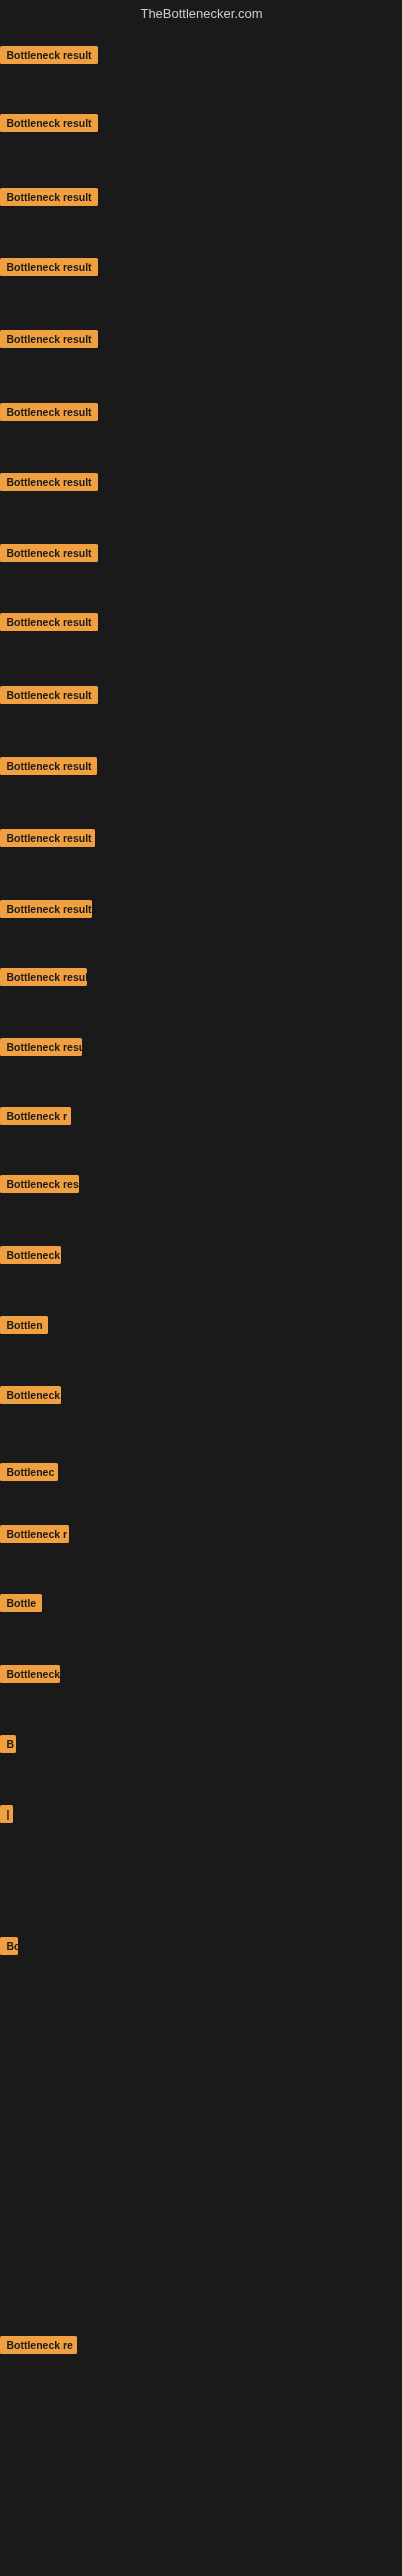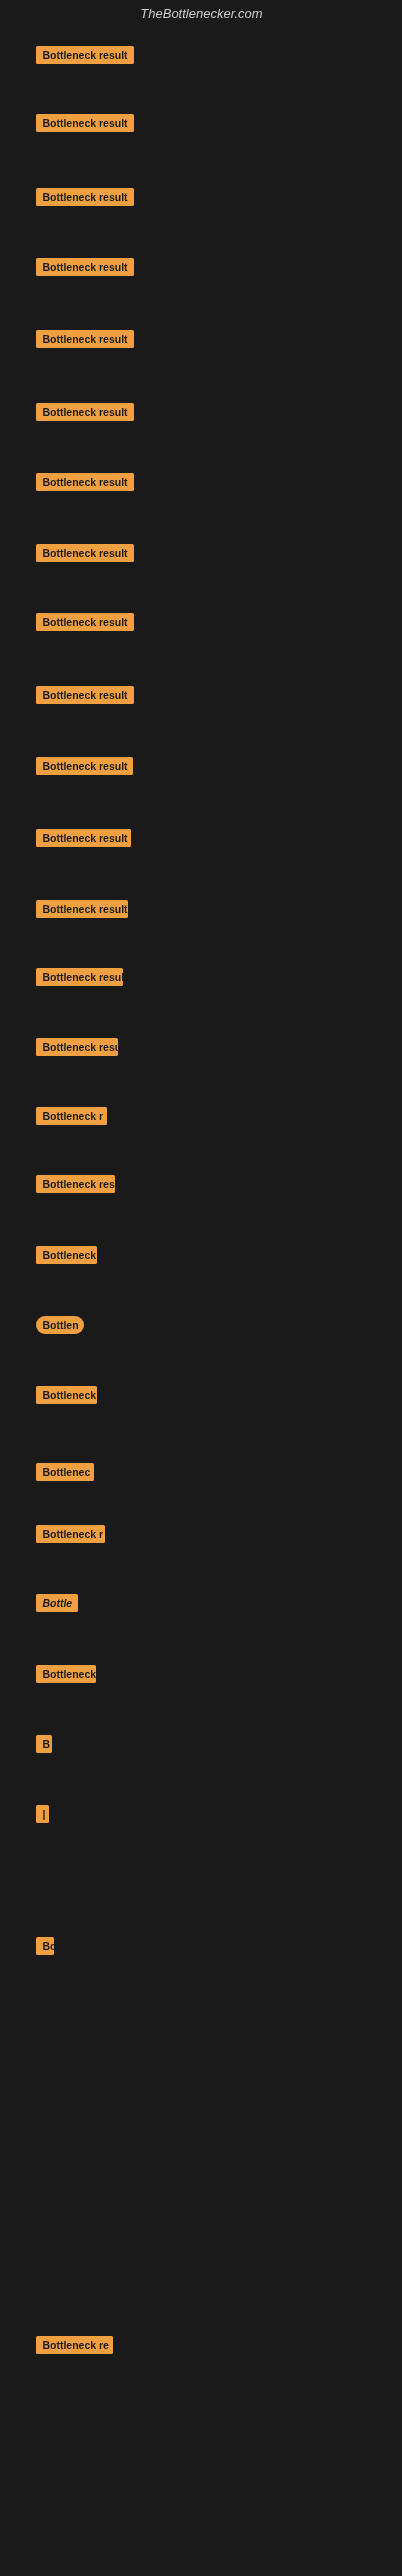--- a/index.html
+++ b/index.html
@@ -15,27 +15,25 @@
       font-family: Arial, sans-serif;
       position: relative;
     }
 
     .site-title {
       text-align: center;
       color: #cccccc;
       font-size: 13px;
       padding: 6.4px 0;
       background-color: #1a1a1a;
-      font-style: italic;
     }
 
     .bottleneck-item {
       position: absolute;
       left: 0;
-      padding-left: 36px;
     }
 
     .bottleneck-badge {
       background-color: #f0a040;
       color: #1a1a1a;
       font-size: 10.5px;
       font-weight: bold;
       padding: 3.2px 6.4px;
       display: inline-block;
       border-radius: 1.6px;
@@ -59,23 +57,23 @@
 <div class="bottleneck-item" style="top: 613px;"><span class="bottleneck-badge" style="max-width: 98px;">Bottleneck result</span></div>
 <div class="bottleneck-item" style="top: 686px;"><span class="bottleneck-badge" style="max-width: 98px;">Bottleneck result</span></div>
 <div class="bottleneck-item" style="top: 757px;"><span class="bottleneck-badge" style="max-width: 97px;">Bottleneck result</span></div>
 <div class="bottleneck-item" style="top: 829px;"><span class="bottleneck-badge" style="max-width: 95px;">Bottleneck result</span></div>
 <div class="bottleneck-item" style="top: 900px;"><span class="bottleneck-badge" style="max-width: 92px;">Bottleneck result</span></div>
 <div class="bottleneck-item" style="top: 968px;"><span class="bottleneck-badge" style="max-width: 87px;">Bottleneck result</span></div>
 <div class="bottleneck-item" style="top: 1038px;"><span class="bottleneck-badge" style="max-width: 82px;">Bottleneck resul</span></div>
 <div class="bottleneck-item" style="top: 1107px;"><span class="bottleneck-badge" style="max-width: 71px;">Bottleneck r</span></div>
 <div class="bottleneck-item" style="top: 1175px;"><span class="bottleneck-badge" style="max-width: 79px;">Bottleneck resu</span></div>
 <div class="bottleneck-item" style="top: 1246px;"><span class="bottleneck-badge" style="max-width: 61px;">Bottleneck</span></div>
-<div class="bottleneck-item" style="top: 1316px;"><span class="bottleneck-badge" style="max-width: 48px; border-radius: 9px;">Bottlen</span></div>
+<div class="bottleneck-item" style="top: 1316px;"><span class="bottleneck-badge" style="max-width: 48px;">Bottlen</span></div>
 <div class="bottleneck-item" style="top: 1386px;"><span class="bottleneck-badge" style="max-width: 61px;">Bottleneck</span></div>
 <div class="bottleneck-item" style="top: 1455px; margin-top: 8px;"><span class="bottleneck-badge" style="max-width: 58px;">Bottlenec</span></div>
 <div class="bottleneck-item" style="top: 1525px;"><span class="bottleneck-badge" style="max-width: 69px;">Bottleneck r</span></div>
-<div class="bottleneck-item" style="top: 1594px; font-style: italic;"><span class="bottleneck-badge" style="max-width: 42px;">Bottle</span></div>
+<div class="bottleneck-item" style="top: 1594px;"><span class="bottleneck-badge" style="max-width: 42px;">Bottle</span></div>
 <div class="bottleneck-item" style="top: 1665px;"><span class="bottleneck-badge" style="max-width: 60px;">Bottleneck</span></div>
 <div class="bottleneck-item" style="top: 1735px;"><span class="bottleneck-badge" style="max-width: 16px;">B</span></div>
 <div class="bottleneck-item" style="top: 1805px;"><span class="bottleneck-badge" style="max-width: 8px;">|</span></div>
 <div class="bottleneck-item" style="top: 1937px;"><span class="bottleneck-badge" style="max-width: 17.7px;">Bo</span></div>
 <div class="bottleneck-item" style="top: 2298px;"><span class="bottleneck-badge" style="max-width: 77px; margin-top: 38px;">Bottleneck re</span></div>
 
 
 </body></html>

